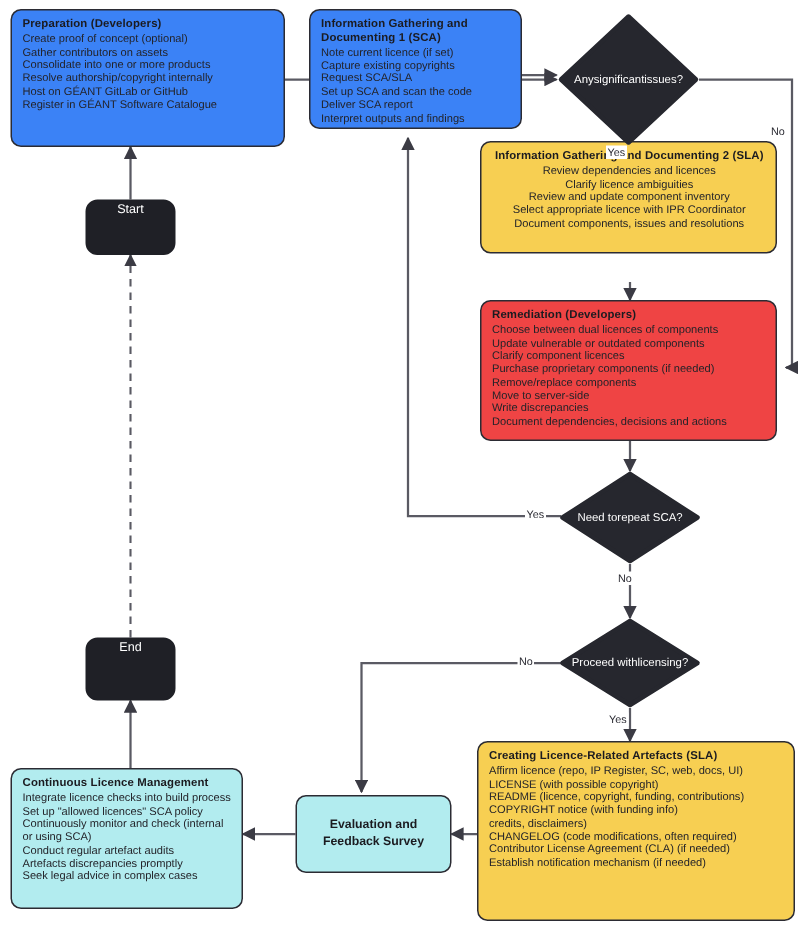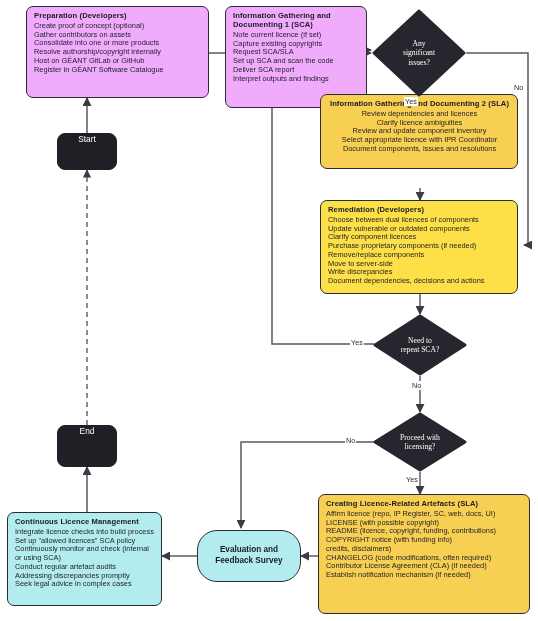--- a/index.html
+++ b/index.html
@@ -46,23 +46,23 @@
     margin: 0;
     padding: 0;
     list-style: none;
   }
   .proc li {
     font-size: 7.4px;
     color: #232329;
     white-space: nowrap;
   }
 
-  .yellow  { background: #f0abfc; margin-left: 19px; }
+  .yellow  { background: #3b82f6; }
   .amber   { background: #f7cf52; }
-  .pink    { background: #fde047; }
+  .pink    { background: #ef4444; }
   .cyan    { background: #b2ecef; }
 
   .terminal {
     background: #1f2026;
     border: 1.6px solid #1f2026;
     border-radius: 8px;
     color: #ffffff;
     font-size: 8.4px;
     display: flex;
     align-items: flex-start;
@@ -71,41 +71,39 @@
 
   .diamond-wrap {
     position: absolute;
   }
   .diamond-wrap svg { display: block; }
   .diamond-label {
     position: absolute;
     left: 0; top: 0;
     width: 100%; height: 100%;
     display: flex;
-    flex-direction: column;
+    flex-direction: row;
     align-items: center;
     justify-content: center;
     color: #ffffff;
     font-size: 7.6px;
     line-height: 1.25;
     text-align: center;
     pointer-events: none;
-    font-family: Liberation Serif, serif;
   }
 
   .cyan-node {
     display: flex;
     align-items: center;
     justify-content: center;
     text-align: center;
     font-weight: bold;
     font-size: 8.2px;
     color: #1b1b20;
     line-height: 1.3;
-    border-radius: 20px;
   }
 
   .edge-label {
     position: absolute;
     font-size: 7.2px;
     color: #2b2b33;
     background: #ffffff;
     padding: 0 1px;
     white-space: nowrap;
   }
@@ -160,21 +158,21 @@
     <ul>
       <li>Create proof of concept (optional)</li>
       <li>Gather contributors on assets</li>
       <li>Consolidate into one or more products</li>
       <li>Resolve authorship/copyright internally</li>
       <li>Host on GÉANT GitLab or GitHub</li>
       <li>Register in GÉANT Software Catalogue</li>
     </ul>
   </div>
 
-  <div class="node proc yellow" style="left:206px; top:6px; width:142px; height:102px;">
+  <div class="node proc yellow" style="left:206px; top:6px; width:142px; height:80px;">
     <div class="title wrap">Information Gathering and Documenting 1 (SCA)</div>
     <ul>
       <li>Note current licence (if set)</li>
       <li>Capture existing copyrights</li>
       <li>Request SCA/SLA</li>
       <li>Set up SCA and scan the code</li>
       <li>Deliver SCA report</li>
       <li>Interpret outputs and findings</li>
     </ul>
   </div>
@@ -219,21 +217,21 @@
   </div>
 
   <div class="node proc cyan" style="left:7px; top:512px; width:155px; height:94px;">
     <div class="title">Continuous Licence Management</div>
     <ul>
       <li>Integrate licence checks into build process</li>
       <li>Set up "allowed licences" SCA policy</li>
       <li>Continuously monitor and check (internal</li>
       <li>or using SCA)</li>
       <li>Conduct regular artefact audits</li>
-      <li>Addressing discrepancies  promptly</li>
+      <li>Artefacts discrepancies  promptly</li>
       <li>Seek legal advice in complex cases</li>
     </ul>
   </div>
 
   <div class="node cyan cyan-node" style="left:197px; top:530px; width:104px; height:52px;">
     <div>
       <div>Evaluation and</div>
       <div>Feedback Survey</div>
     </div>
   </div>

